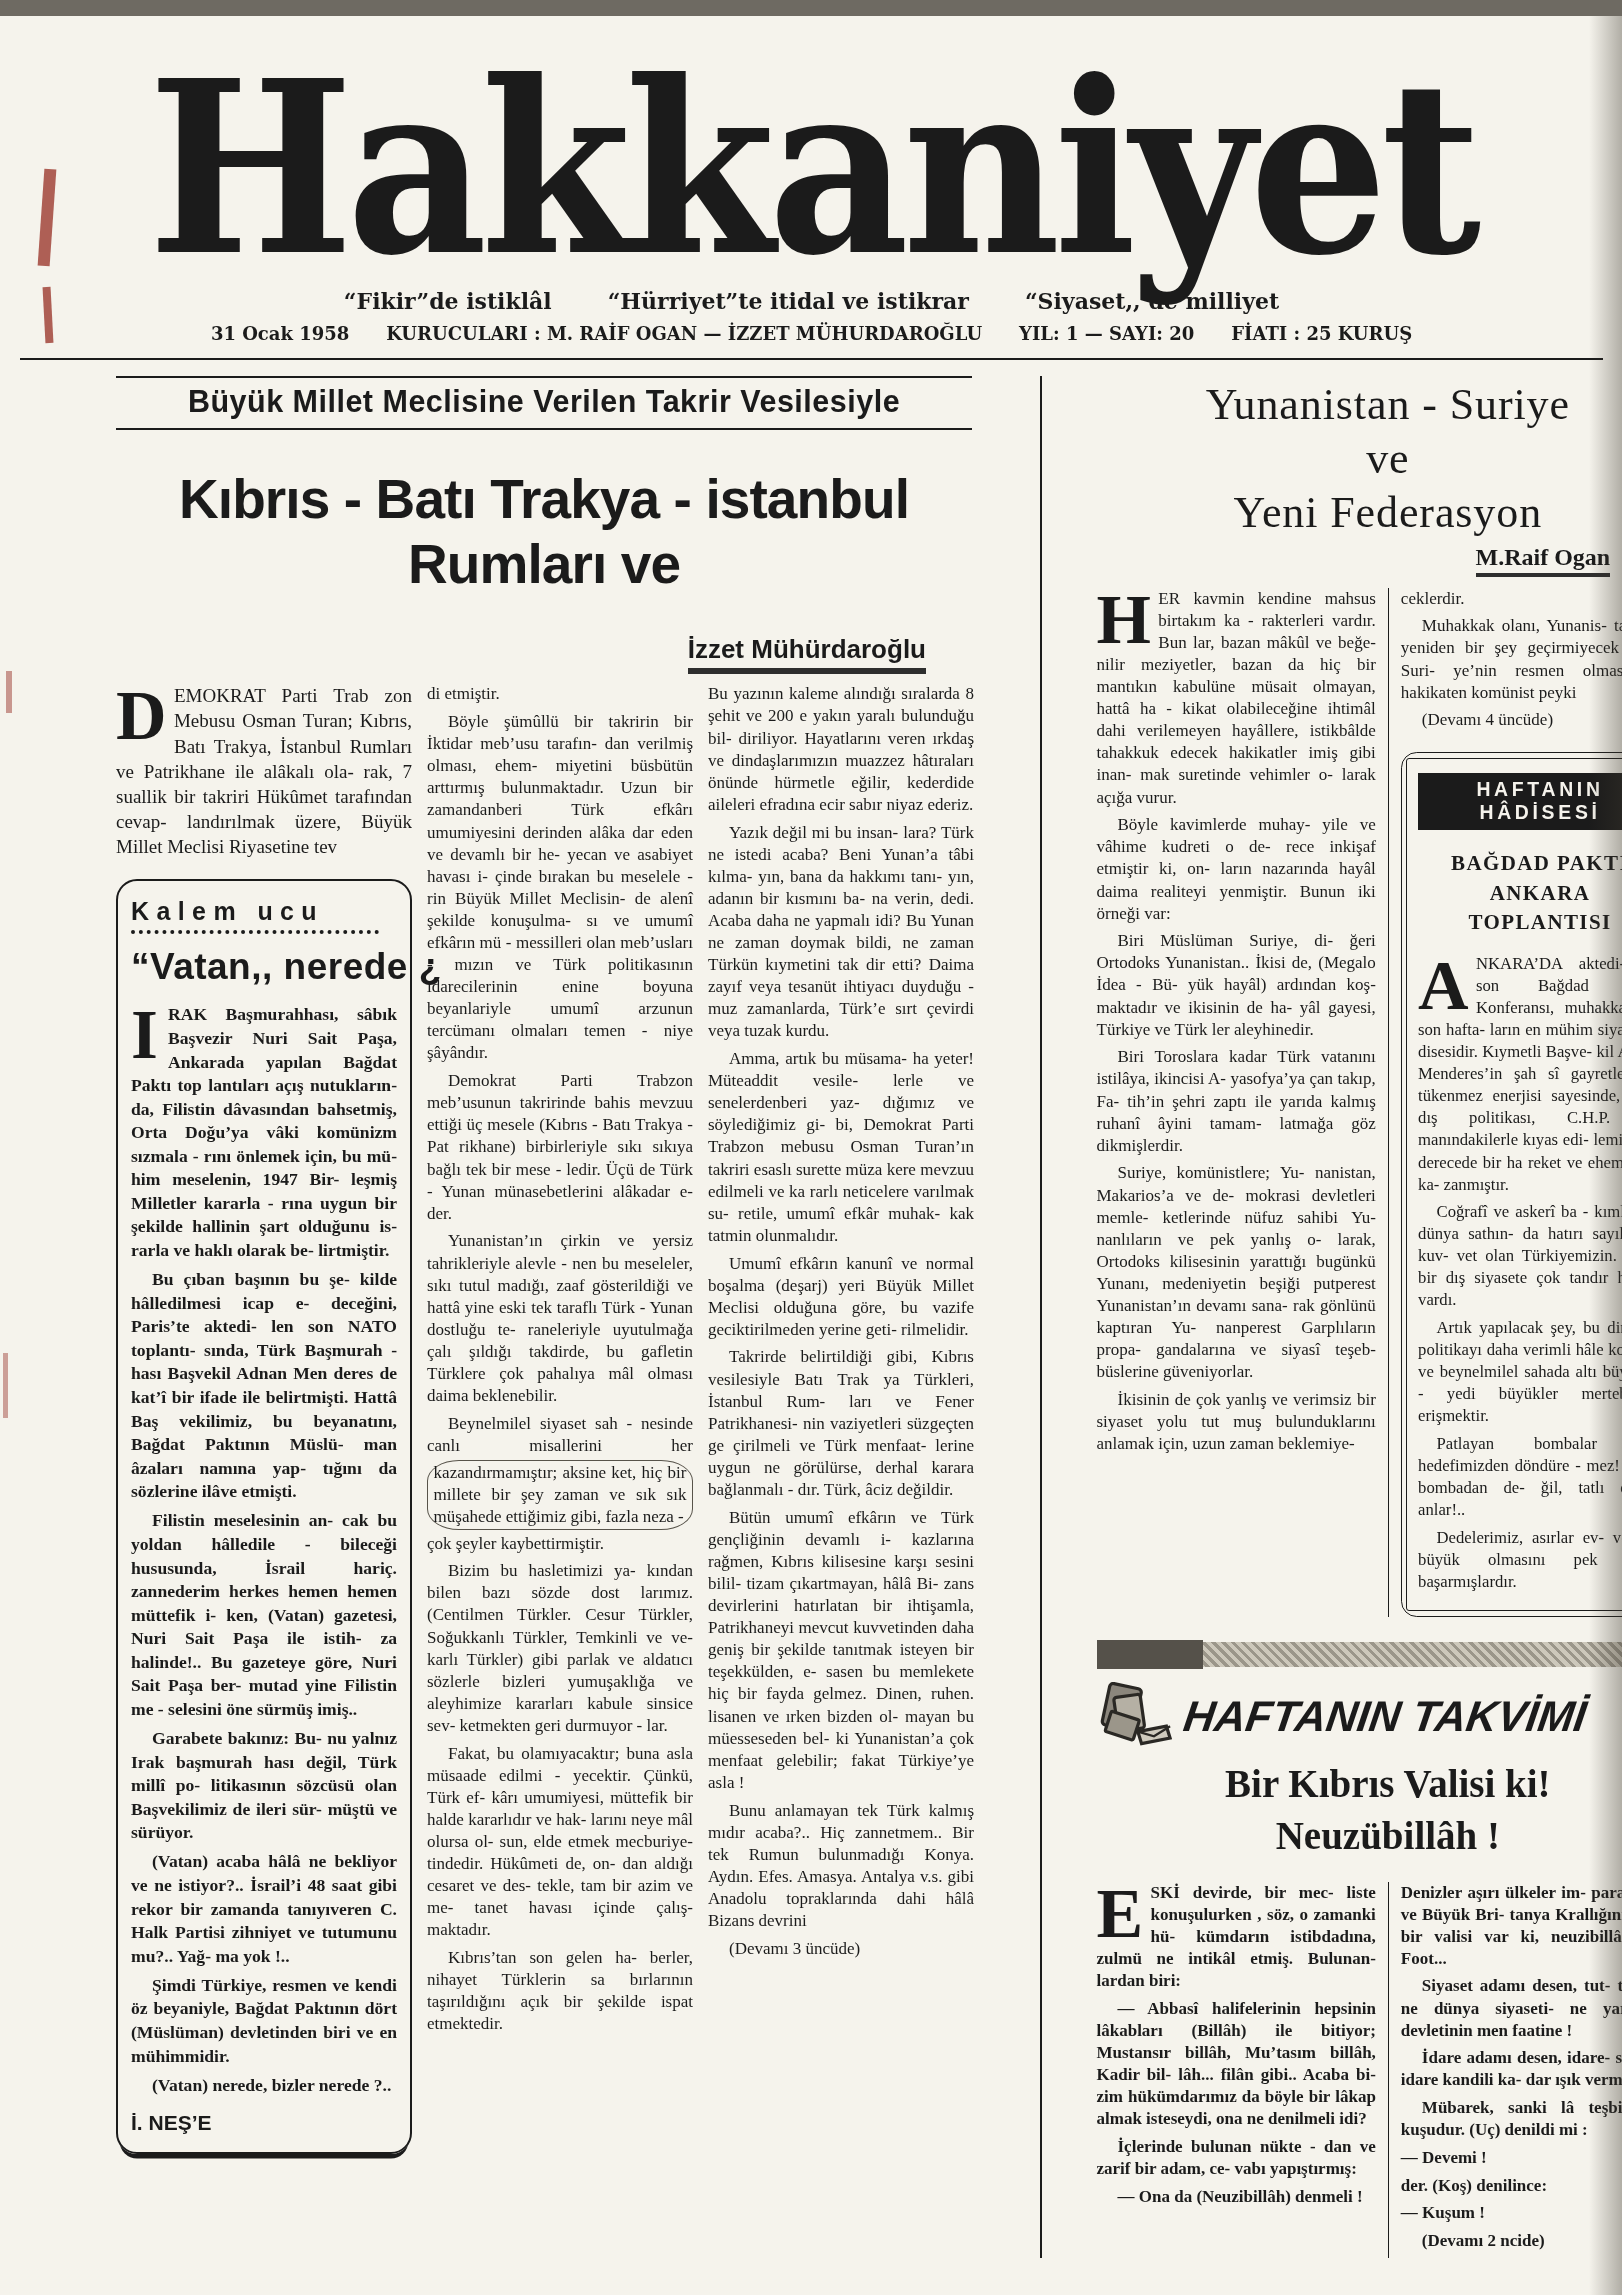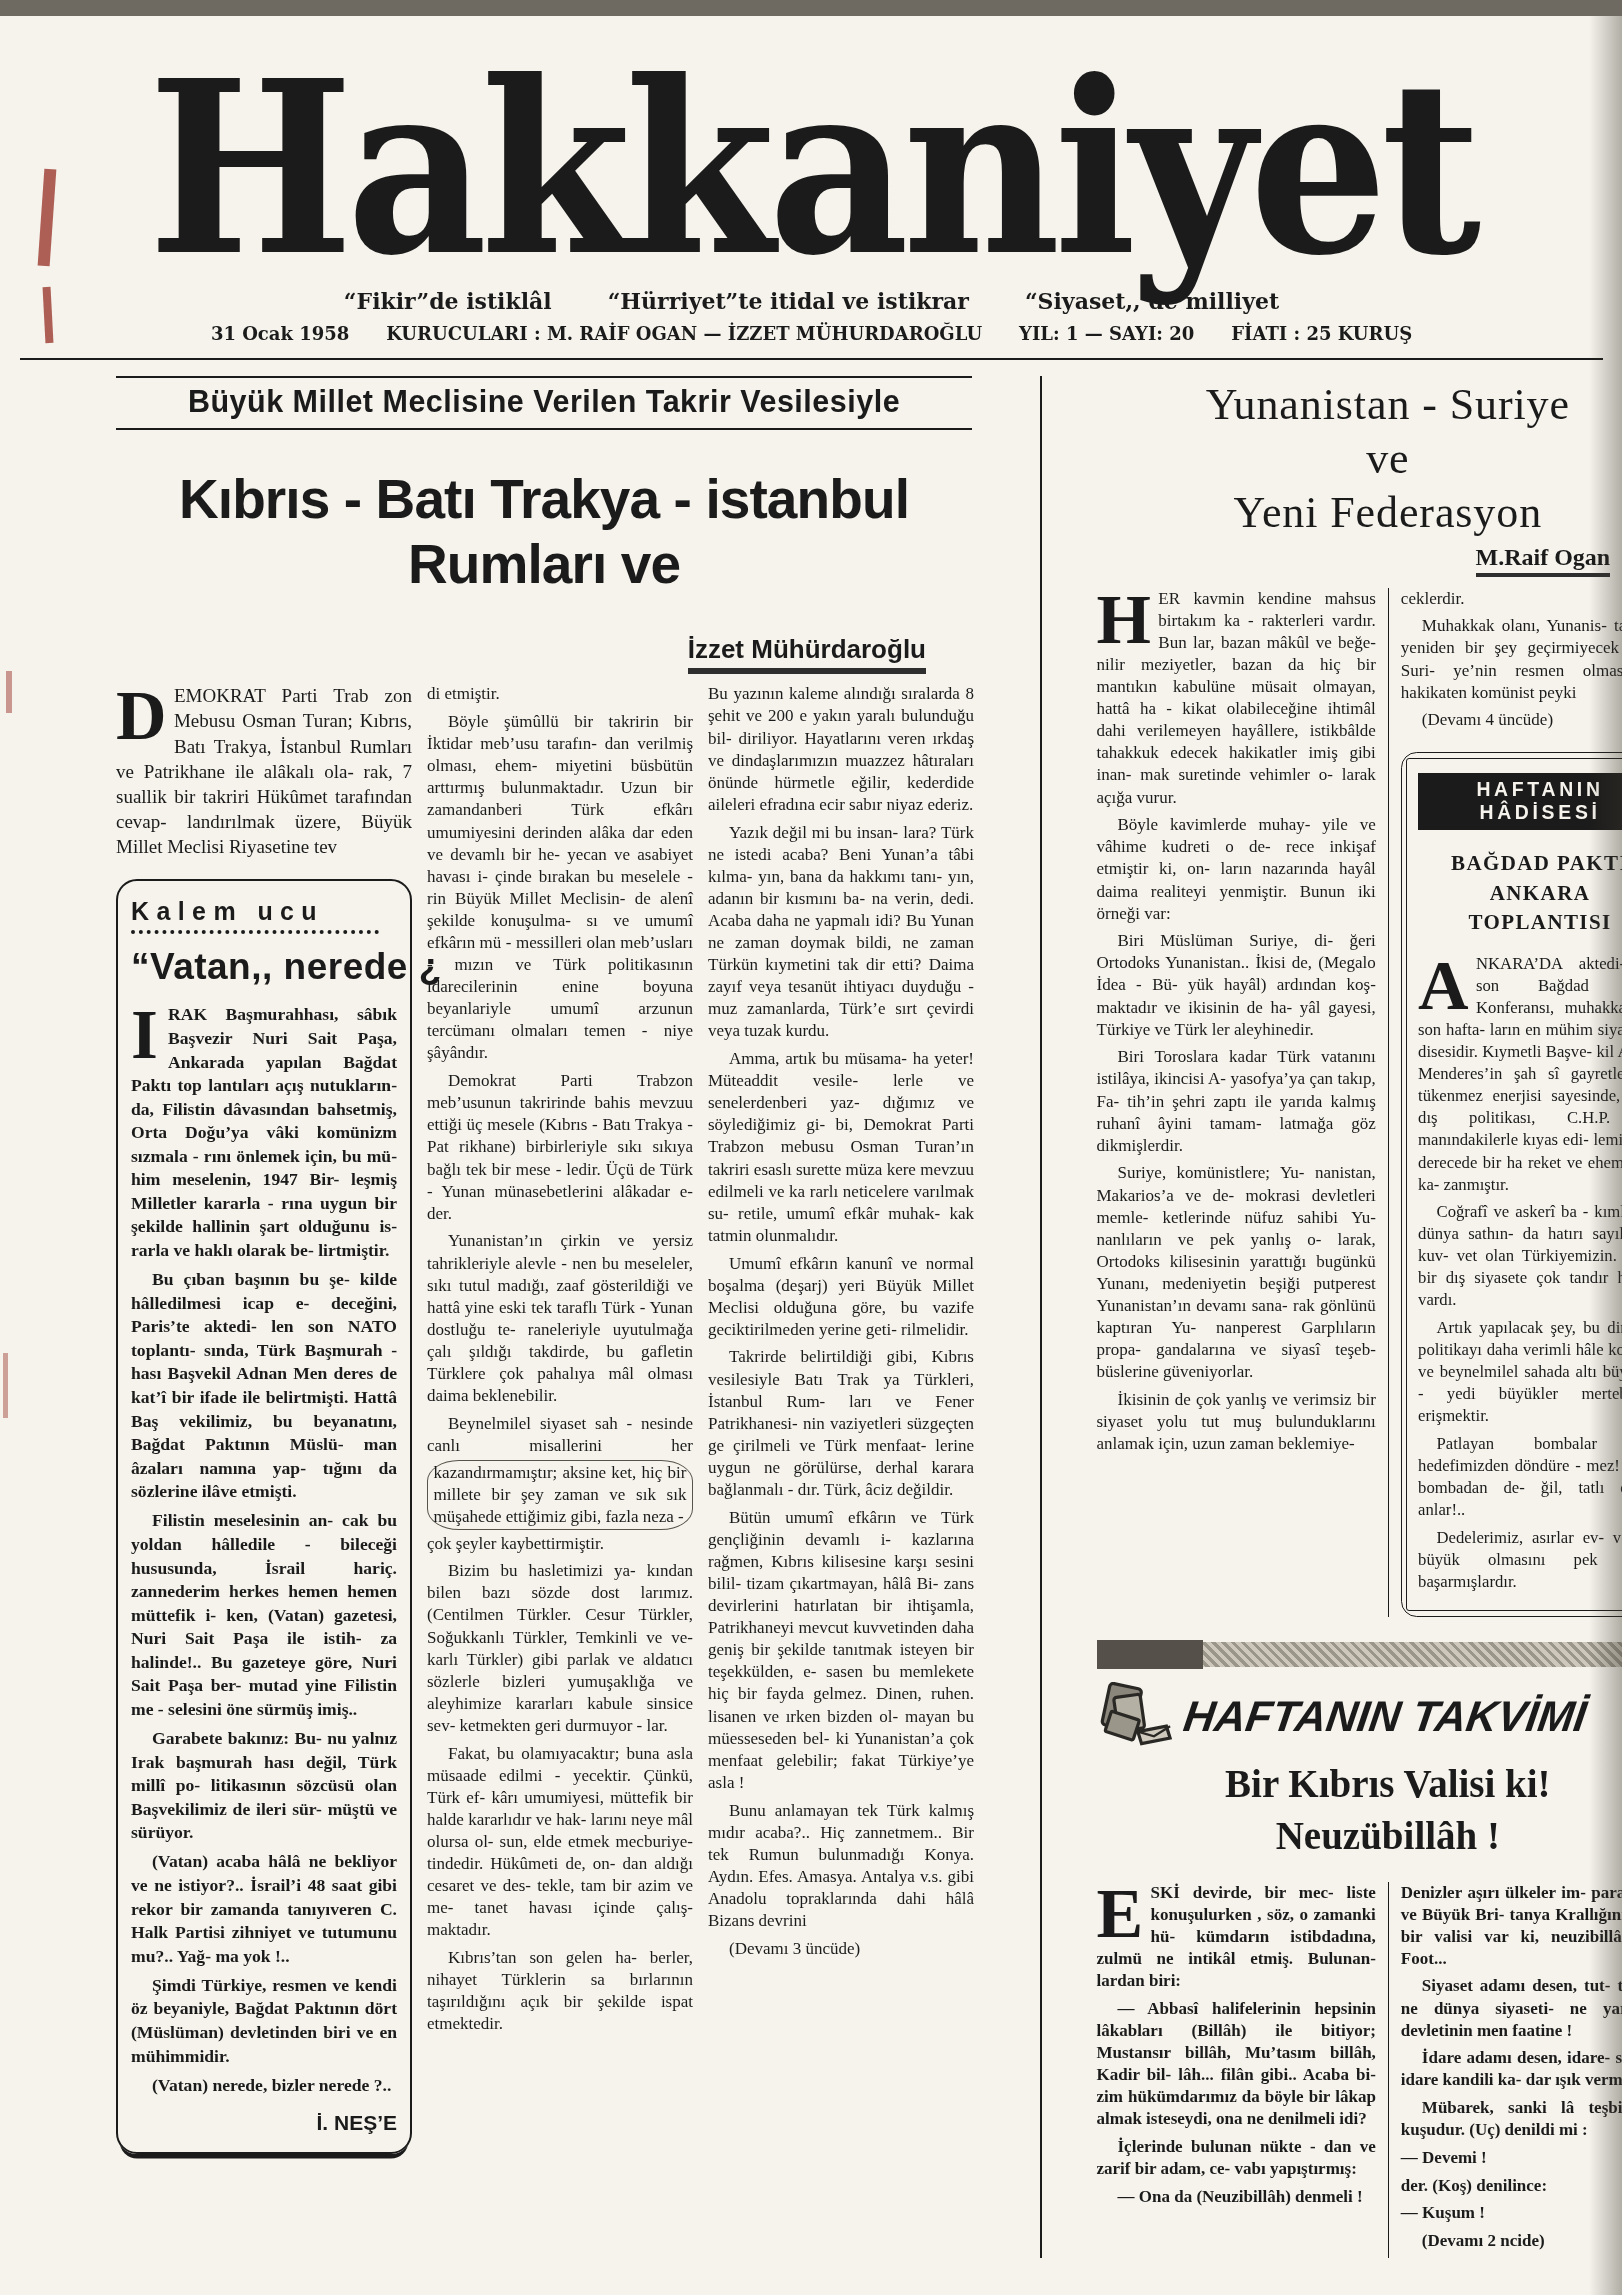--- a/index.html
+++ b/index.html
@@ -61,21 +61,21 @@
 
   
   .kalem-box { border:2.3px solid #1b1b1b; border-radius:21px; padding:15.7px 13px 16.7px;
     margin-top:20.4px; box-shadow:0 8.3px 0 -3.7px #1b1b1b; }
   .kalem-rubric { font-family:"Liberation Sans", sans-serif; font-weight:bold;
     font-size:25px; letter-spacing:7.4px; }
   .kalem-dots { border:none; border-bottom:4.6px dotted #1b1b1b; margin:3.7px 18.5px 12px 0; }
   .kalem-head { font-family:"Liberation Sans", sans-serif; font-weight:bold;
     font-size:37px; letter-spacing:0.5px; margin:0 0 15.7px; white-space:nowrap; }
   .kalem-box p { font-weight:bold; font-size:17.6px; line-height:1.34; }
-  .kalem-sig { text-align:right; font-family:"Liberation Sans", sans-serif;
+  .kalem-sig { font-family:"Liberation Sans", sans-serif;
     font-weight:bold; font-size:21px; margin-top:14px; }
 
   
   .right-region { padding-right:9.3px; }
   .headline-2 { font-size:44px; line-height:1.22; text-align:center; font-weight:normal;
     letter-spacing:0.9px; margin:2.8px 0 0; }
   .headline-2 span { display:block; }
   .byline-right { text-align:right; padding-right:69px; font-weight:bold; font-size:24px; margin:4.6px 0 16.7px; }
   .byline-right b { border-bottom:4.2px solid #2e2e2e; padding-bottom:2.8px; }
   .cols2 { display:grid; grid-template-columns:1fr 1fr; }

